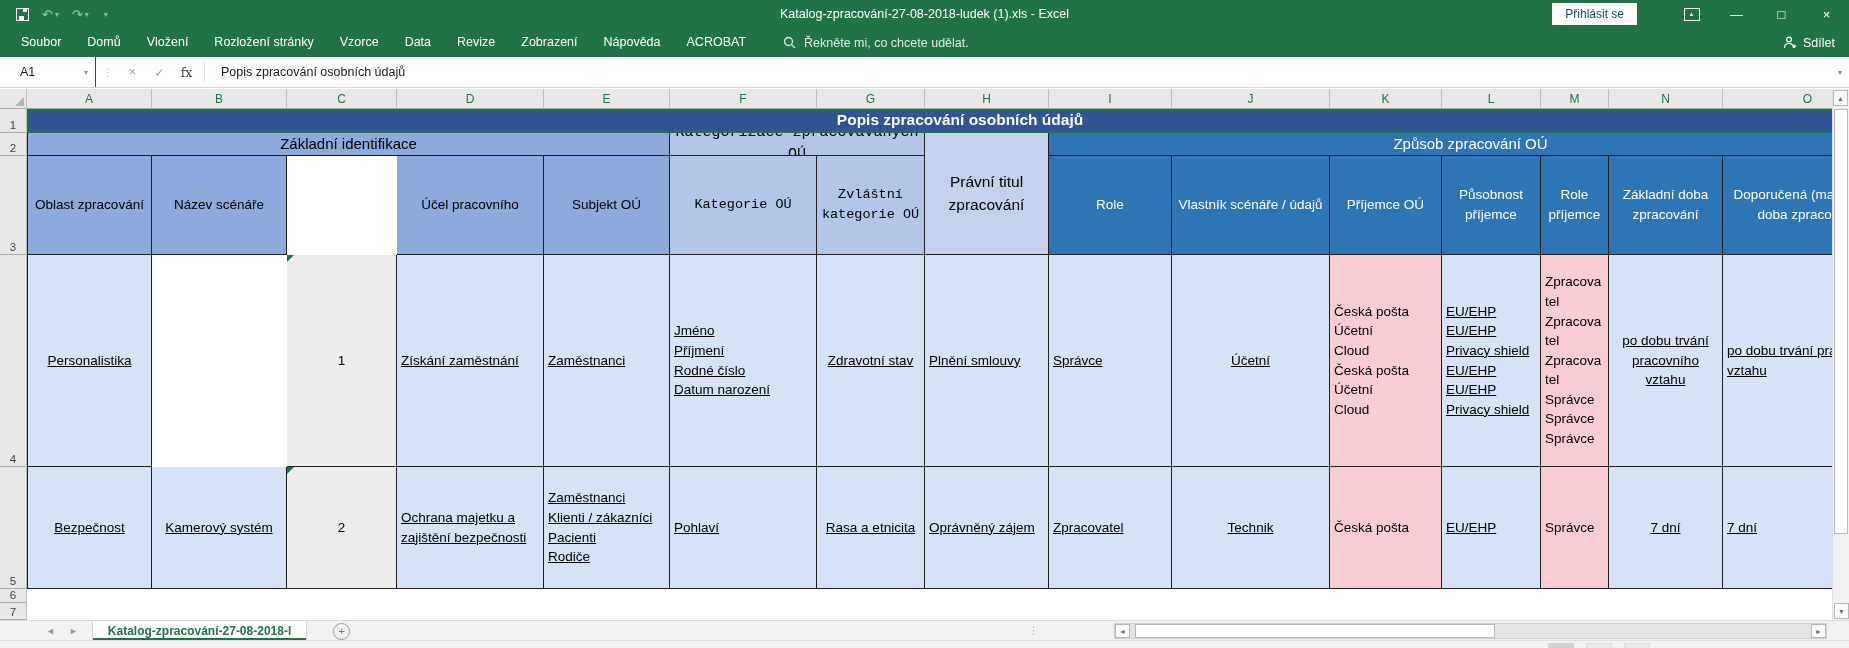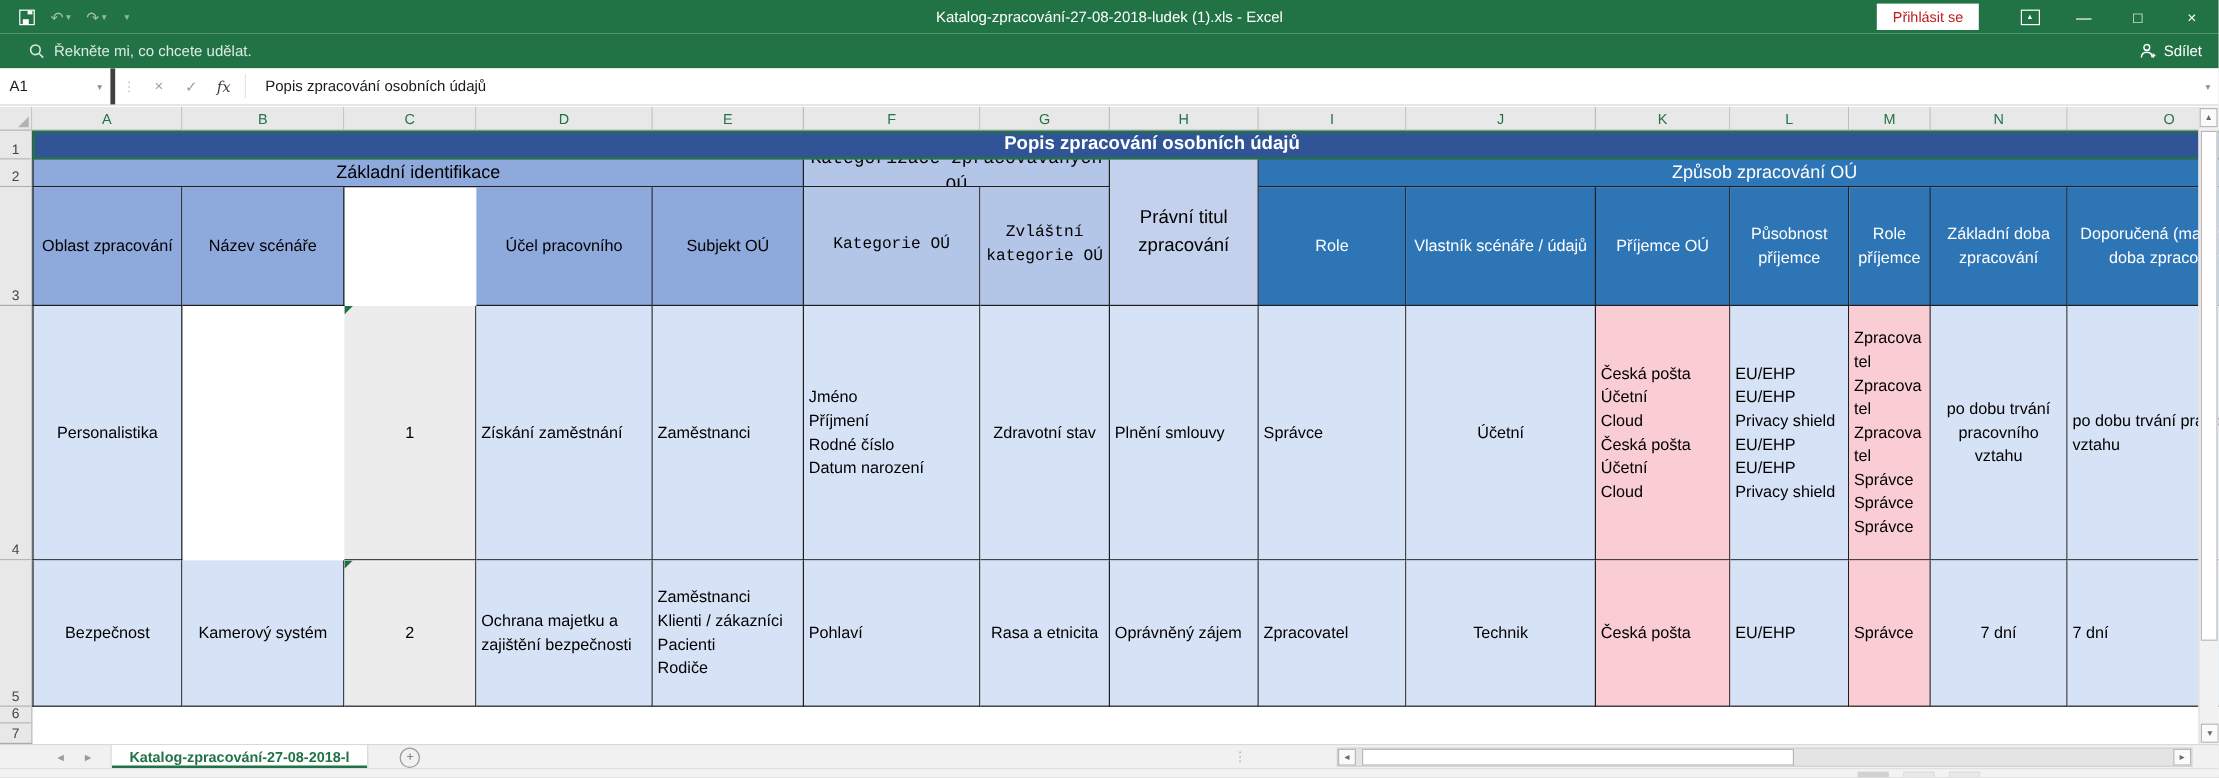--- a/index.html
+++ b/index.html
@@ -9,39 +9,39 @@
   
   .titlebar{position:absolute;top:0;left:0;right:0;height:28px;background:#217346;color:#fff;}
   .qat{position:absolute;left:16px;top:0;height:28px;display:flex;align-items:center;gap:13px;}
   .qbtn{display:flex;align-items:center;justify-content:center;color:rgba(255,255,255,.55);font-size:13px;}
   .floppy{width:11px;height:11px;border:1px solid #fff;position:relative;display:inline-block;}
   .floppy .f1{position:absolute;left:2px;bottom:0;width:5px;height:4px;background:#fff;}
   .floppy .f2{position:absolute;right:1px;top:0;width:4px;height:3px;background:#fff;}
   .qdd{font-size:8px;margin-left:2px;color:rgba(255,255,255,.5);}
   .win-title{position:absolute;left:0;right:0;top:0;height:28px;display:flex;align-items:center;justify-content:center;font-size:12.5px;}
   .win-right{position:absolute;right:0;top:0;height:28px;display:flex;align-items:center;}
-  .signin{background:#fff;color:#b91c1c;font-size:12px;padding:4px 13px;margin-right:20px;cursor:default;}
+  .signin{background:#fff;color:#0c4a6e;font-size:12px;padding:4px 13px;margin-right:32px;cursor:default;}
   .rdico{width:45px;height:28px;display:flex;align-items:center;justify-content:center;position:relative;}
   .rdbox{width:14px;height:11px;border:1px solid #fff;display:flex;align-items:center;justify-content:center;font-size:7px;color:#fff;}
   .wc{width:45px;height:28px;display:flex;align-items:center;justify-content:center;font-size:13px;color:#fff;}
 
   
   .ribbonrow{position:absolute;top:28px;left:0;right:0;height:29px;background:#217346;color:#fff;display:flex;align-items:center;}
   .rtabs{display:flex;margin-left:8px;}
   .rtab{padding:0 13px;font-size:12.5px;line-height:29px;white-space:nowrap;}
   .tellme{display:flex;align-items:center;gap:8px;margin-left:24px;font-size:12.5px;color:#dcebe2;}
   .share{position:absolute;right:14px;top:0;height:29px;display:flex;align-items:center;gap:6px;font-size:12.5px;}
 
   
   .fbar{position:absolute;top:57px;left:0;right:0;height:31px;background:#fff;border-bottom:1px solid #d6d6d6;display:flex;align-items:center;box-sizing:border-box;}
-  .namebox{width:96px;height:100%;border-right:4px solid #404040;display:flex;align-items:center;padding-left:8px;font-size:12.5px;color:#1a1a1a;position:relative;box-sizing:border-box;}
+  .namebox{width:96px;height:100%;border-right:1px solid #404040;display:flex;align-items:center;padding-left:20px;font-size:12.5px;color:#1a1a1a;position:relative;box-sizing:border-box;}
   .namebox .dd{position:absolute;right:7px;top:11px;color:#8f8f8f;font-size:8px;}
   .fdots{color:#c4c4c4;padding:0 6px;font-size:11px;}
   .fico{width:27px;text-align:center;color:#9c9c9c;font-size:12.5px;}
-  .fx{font-style:italic;font-family:"DejaVu Serif",serif;color:#3f3f3f;}
+  .fx{font-family:"DejaVu Serif",serif;color:#3f3f3f;}
   .fdiv{width:1px;height:20px;background:#e4e4e4;margin:0 4px;}
   .fvalue{margin-left:12px;font-size:12.5px;color:#1a1a1a;}
   .fexpand{position:absolute;right:7px;color:#8f8f8f;font-size:8px;}
 
   
   .gridwrap{position:absolute;top:89px;left:0;width:1849px;height:531px;overflow:hidden;background:#fff;}
   .g{display:grid;
      grid-template-columns:27px 125px 135px 110px 147px 126px 147px 108px 124px 123px 158px 112px 99px 68px 114px 170px;
      grid-template-rows:20px 24px 23px 99px 212px 122px 14px 17px;}
   .hc{background:#E8E8E8;border-right:1px solid #BDBDBD;border-bottom:1px solid #ABABAB;display:flex;align-items:center;justify-content:center;font-size:12px;color:#217346;box-sizing:border-box;position:relative;}
@@ -53,21 +53,21 @@
          white-space:pre-line;overflow:hidden;padding:2px 4px;font-size:13.5px;line-height:1.45;color:#000;
          overflow-wrap:break-word;word-break:break-word;}
   .bl{border-left:1px solid #1f1f1f;}
   .al{justify-content:flex-start;text-align:left;}
   .title{background:#305496;color:#fff;font-weight:bold;font-size:15.5px;outline:2px solid #217346;outline-offset:-2px;}
   .grp{font-size:15px;}
   .hd{background:#8EA9DB;}
   .hl{background:#B4C6E7;font-family:Liberation Mono, monospace;}
   .hb{background:#2E75B6;color:#fff;}
   .pravni{background:#C3D1EC;font-size:15.5px;}
-  .dc{background:#D6E2F5;}
+  .dc{background:#D6E2F5;text-decoration:underline;}
   .gc{background:#ECECEC;}
   .pk{background:#F9CDD3;}
   .flag{position:absolute;left:0;top:0;width:0;height:0;border-top:7px solid #1E7145;border-right:7px solid transparent;}
 
   
   .vscroll{position:absolute;top:89px;right:0;width:17px;height:531px;background:#F1F1F1;border-left:1px solid #E0E0E0;box-sizing:border-box;}
   .vbtn{width:15px;height:16px;margin:1px 0 0 0;background:#FAFAFA;border:1px solid #B8B8B8;box-sizing:border-box;display:flex;align-items:center;justify-content:center;font-size:7px;color:#6a6a6a;}
   .vthumb{position:absolute;left:1px;width:14px;top:20px;height:425px;background:#fff;border:1px solid #B8B8B8;box-sizing:border-box;}
   .vdown{position:absolute;bottom:1px;left:1px;}
 
@@ -121,20 +121,32 @@
       <span class="rdico">
           <span class="rdbox">▴</span>
         </span>
       <span class="wc">—</span>
       <span class="wc">□</span>
       <span class="wc">×</span>
     </div>
   </div>
 
   <div class="ribbonrow">
+    <div class="rtabs">
+      <span class="rtab">Soubor</span>
+      <span class="rtab">Domů</span>
+      <span class="rtab">Vložení</span>
+      <span class="rtab">Rozložení stránky</span>
+      <span class="rtab">Vzorce</span>
+      <span class="rtab">Data</span>
+      <span class="rtab">Revize</span>
+      <span class="rtab">Zobrazení</span>
+      <span class="rtab">Nápověda</span>
+      <span class="rtab">ACROBAT</span>
+    </div>
     <div class="tellme">
       <svg width="13" height="13" viewBox="0 0 13 13">
           <circle cx="5.5" cy="5.5" r="4" fill="none" stroke="#dcebe2" stroke-width="1.3"></circle>
           <line x1="8.6" y1="8.6" x2="12" y2="12" stroke="#dcebe2" stroke-width="1.3"></line>
         </svg>
       <span>Řekněte mi, co chcete udělat.</span>
     </div>
     <div class="share">
       <svg width="14" height="13" viewBox="0 0 14 13">
           <circle cx="6" cy="3.5" r="2.4" fill="none" stroke="#fff" stroke-width="1.2"></circle>

